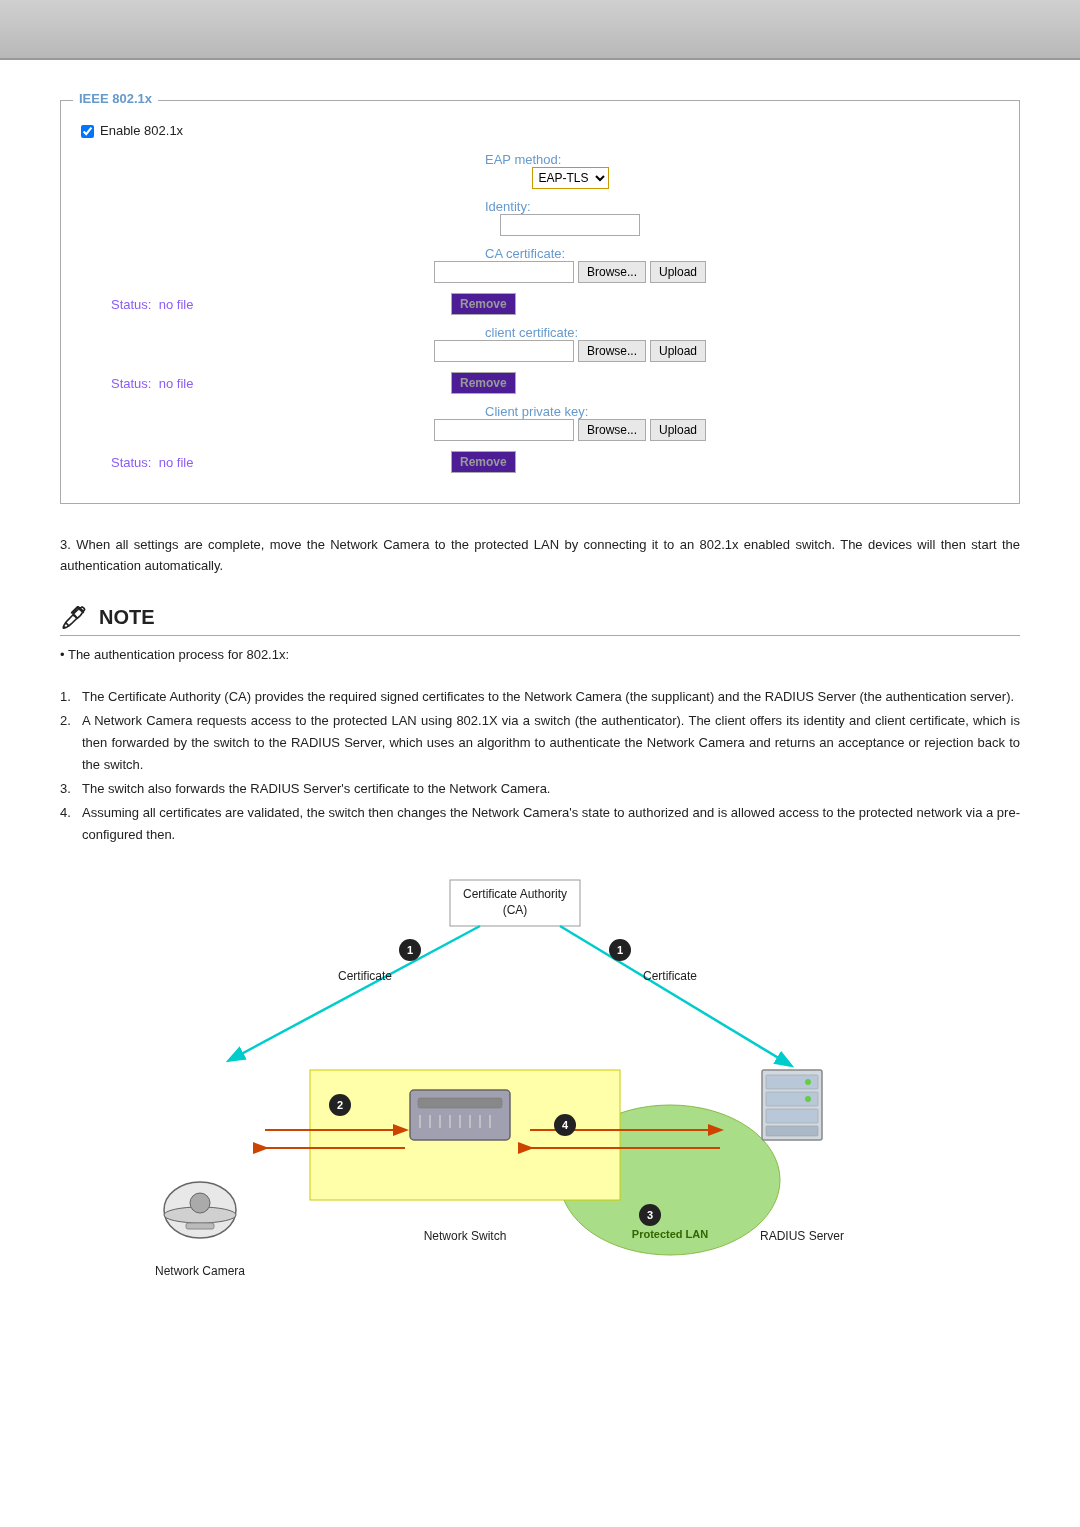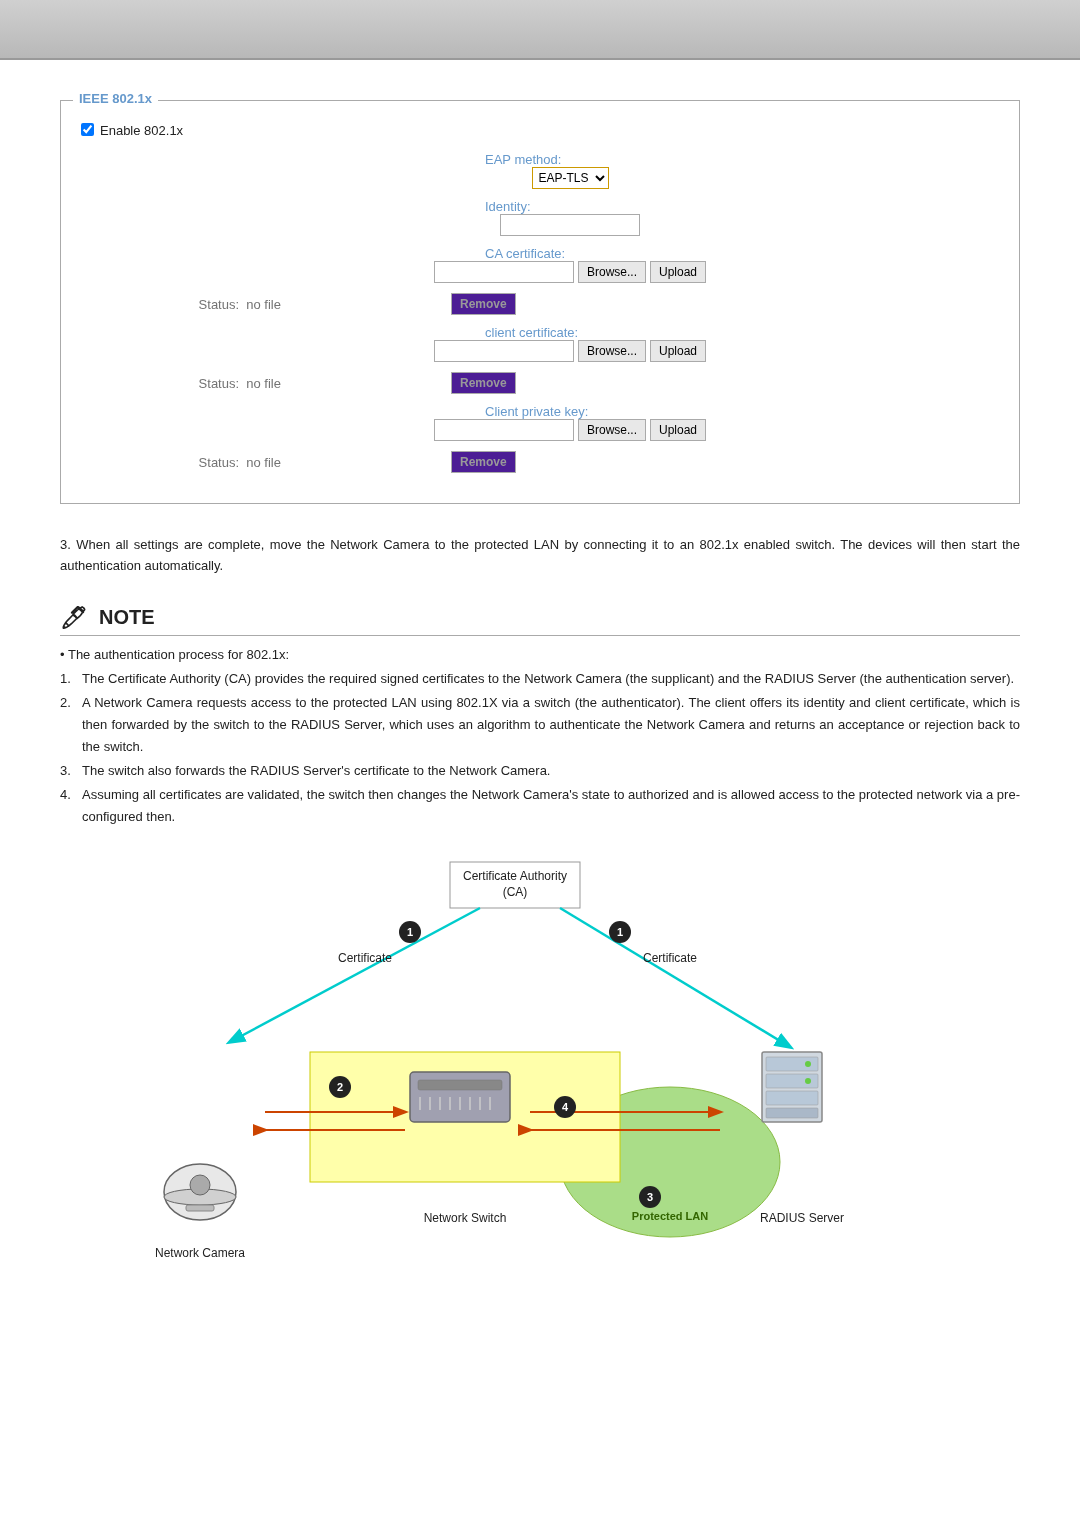--- a/index.html
+++ b/index.html
@@ -35,21 +35,21 @@
       top: -10px;
       left: 12px;
       background: #fff;
       padding: 0 6px;
       color: #6699cc;
       font-size: 13px;
       font-weight: bold;
     }
     .enable-row {
       display: flex;
-      align-items: flex-start;
+      align-items: flex-end;
       margin-bottom: 14px;
       margin-top: 6px;
     }
     .enable-row input[type="checkbox"] {
       margin-right: 6px;
     }
     .form-table {
       margin-left: 30px;
       width: 100%;
     }
@@ -96,24 +96,23 @@
       color: #999;
       background: #4c1d95;
       font-weight: bold;
     }
     .status-row {
       display: flex;
       align-items: center;
       margin-bottom: 10px;
     }
     .status-label {
-      color: #737373;
+      color: #8b5cf6;
       width: 170px;
       font-size: 13px;
-      text-align: right;
     }
 
     
     .step-text {
       font-size: 13px;
       line-height: 1.6;
       margin-bottom: 28px;
       text-align: justify;
       margin-top: 31px;
     }
@@ -140,21 +139,21 @@
       font-weight: bold;
       color: #222;
       margin-left: 7px;
     }
     .note-list {
       font-size: 13px;
       line-height: 1.7;
       text-align: justify;
     }
     .note-list p {
-      margin-bottom: 2px;
+      margin-bottom: 20px;
     }
     .note-item {
       display: flex;
       gap: 6px;
       margin-bottom: 2px;
     }
     .note-item .num {
       min-width: 16px;
     }
 

